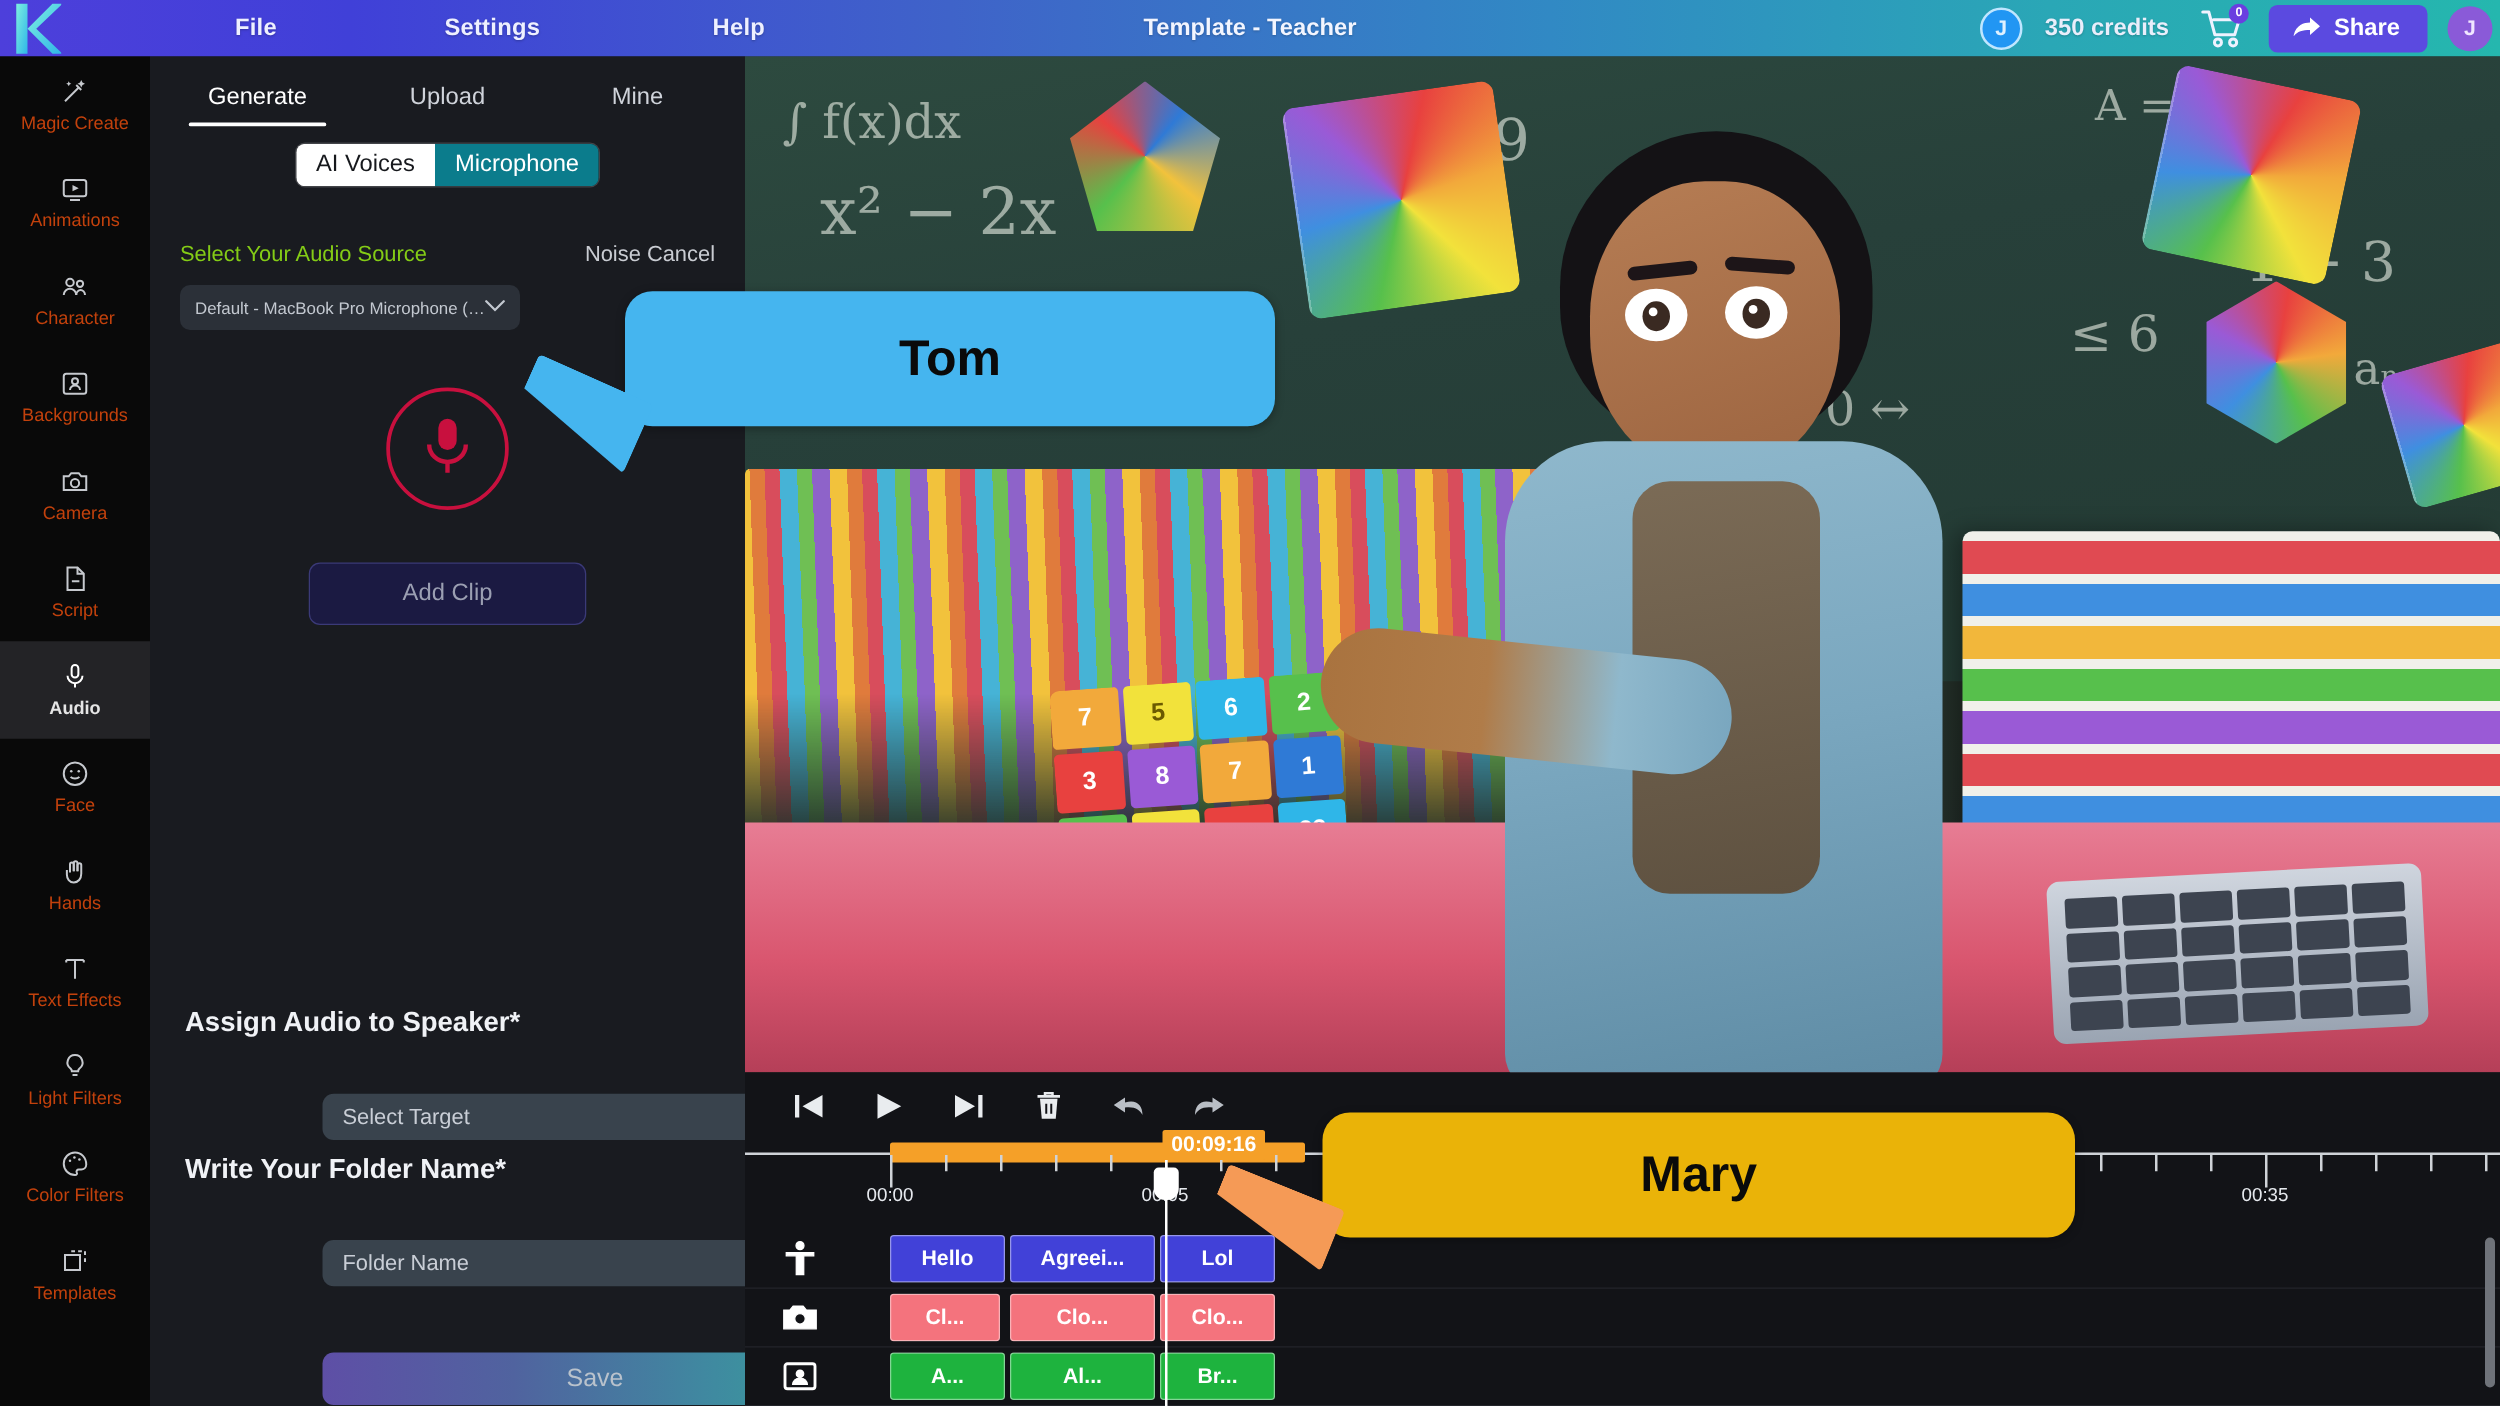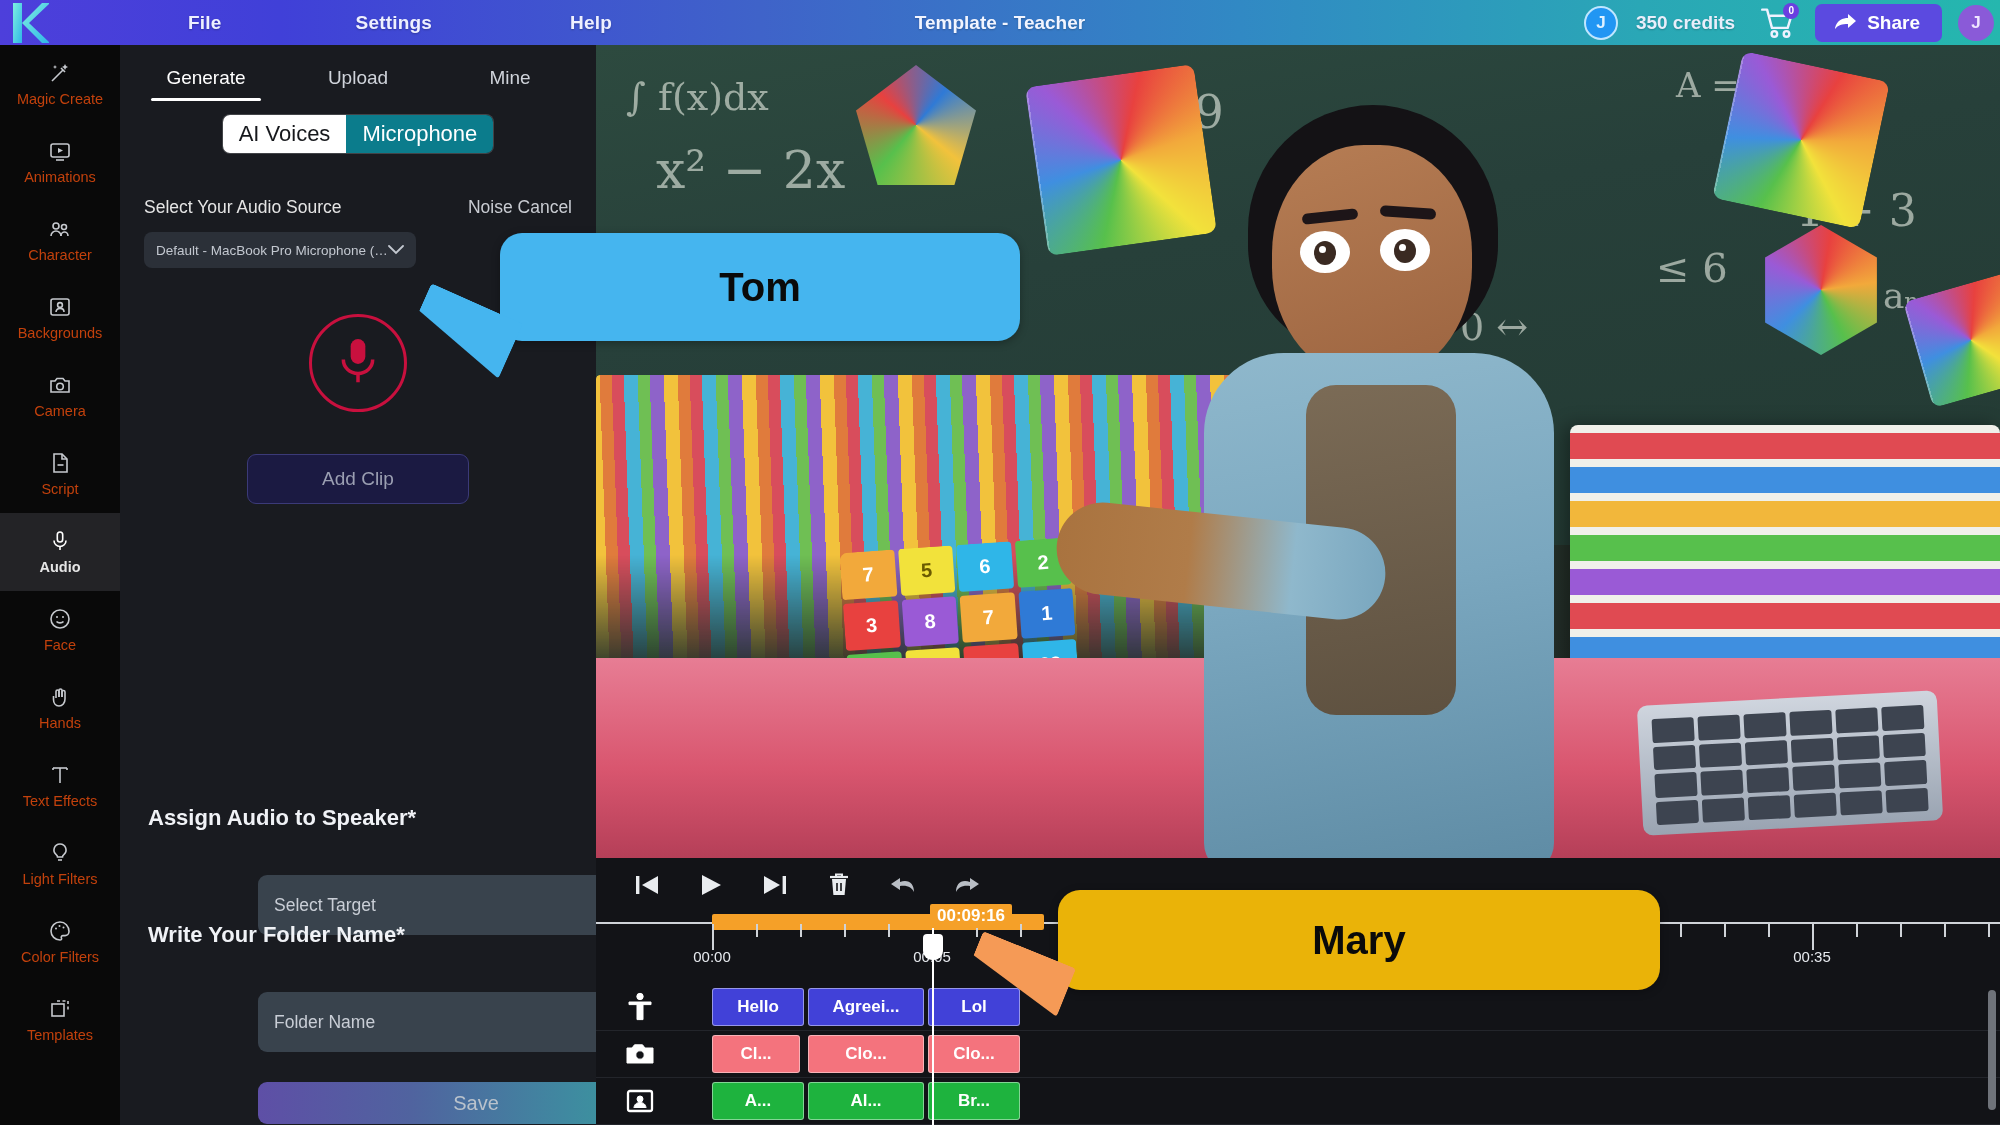--- a/index.html
+++ b/index.html
@@ -103,29 +103,29 @@
   .tab.active::after {
     content: ""; position: absolute; left: 14%; right: 14%; bottom: 0;
     height: 3px; background: #ffffff; border-radius: 2px;
   }
   .seg-wrap { display: flex; justify-content: center; margin-top: 14px; }
   .seg {
     display: flex; border-radius: 7px; overflow: hidden;
     box-shadow: 0 0 0 1px rgba(255,255,255,.18);
   }
   .seg-btn {
-    padding: 6px 16px; font-size: 22px; cursor: pointer; white-space: nowrap;
+    padding: 6px 16px; font-size: 19px; cursor: pointer; white-space: nowrap;
   }
   .seg-btn.off { background: #ffffff; color: #16181c; }
   .seg-btn.on  { background: #0b7c8c; color: #ffffff; }
   .row-label {
     display: flex; justify-content: space-between; align-items: center;
     padding: 0 24px; margin-top: 44px;
   }
-  .lbl-main { color: #e5e5e5; font-size: 17.5px; }
+  .lbl-main { color: #84cc16; font-size: 17.5px; }
   .lbl-side { color: #c9ccd2; font-size: 17.5px; }
   .select-src {
     margin: 14px 24px 0 24px; height: 36px; border-radius: 8px;
     background: #2b3038; display: flex; align-items: center;
     justify-content: space-between; padding: 0 12px; cursor: pointer;
     width: 272px;
   }
   .select-src .val { color: #c3c8d0; font-size: 13.5px; white-space: nowrap;
     overflow: hidden; text-overflow: ellipsis; }
   .mic-wrap { display: flex; justify-content: center; margin-top: 46px; }
@@ -141,21 +141,21 @@
     color: #9b9fb2; font-size: 19px;
     display: flex; align-items: center; justify-content: center; cursor: pointer;
   }
   .field-label {
     color: #f0f2f6; font-size: 22px; font-weight: bold;
     padding: 0 28px; margin-top: 0;
   }
   .fld-assign { position: absolute; left: 0; top: 760px; }
   .fld-folder { position: absolute; left: 0; top: 877px; }
   .ctrl {
-    position: absolute; left: 138px; width: 436px; height: 60px;
+    position: absolute; left: 138px; width: 436px; height: 37px;
     border-radius: 9px; background: #39434d;
     display: flex; align-items: center; justify-content: space-between;
     padding: 0 16px; cursor: pointer;
   }
   .ctrl .txt { color: #c9ced6; font-size: 17.5px; }
   .ctrl-assign { top: 830px; }
   .ctrl-folder { top: 947px; }
   .save-btn {
     position: absolute; left: 138px; top: 1037px; width: 436px; height: 42px;
     border-radius: 9px;

